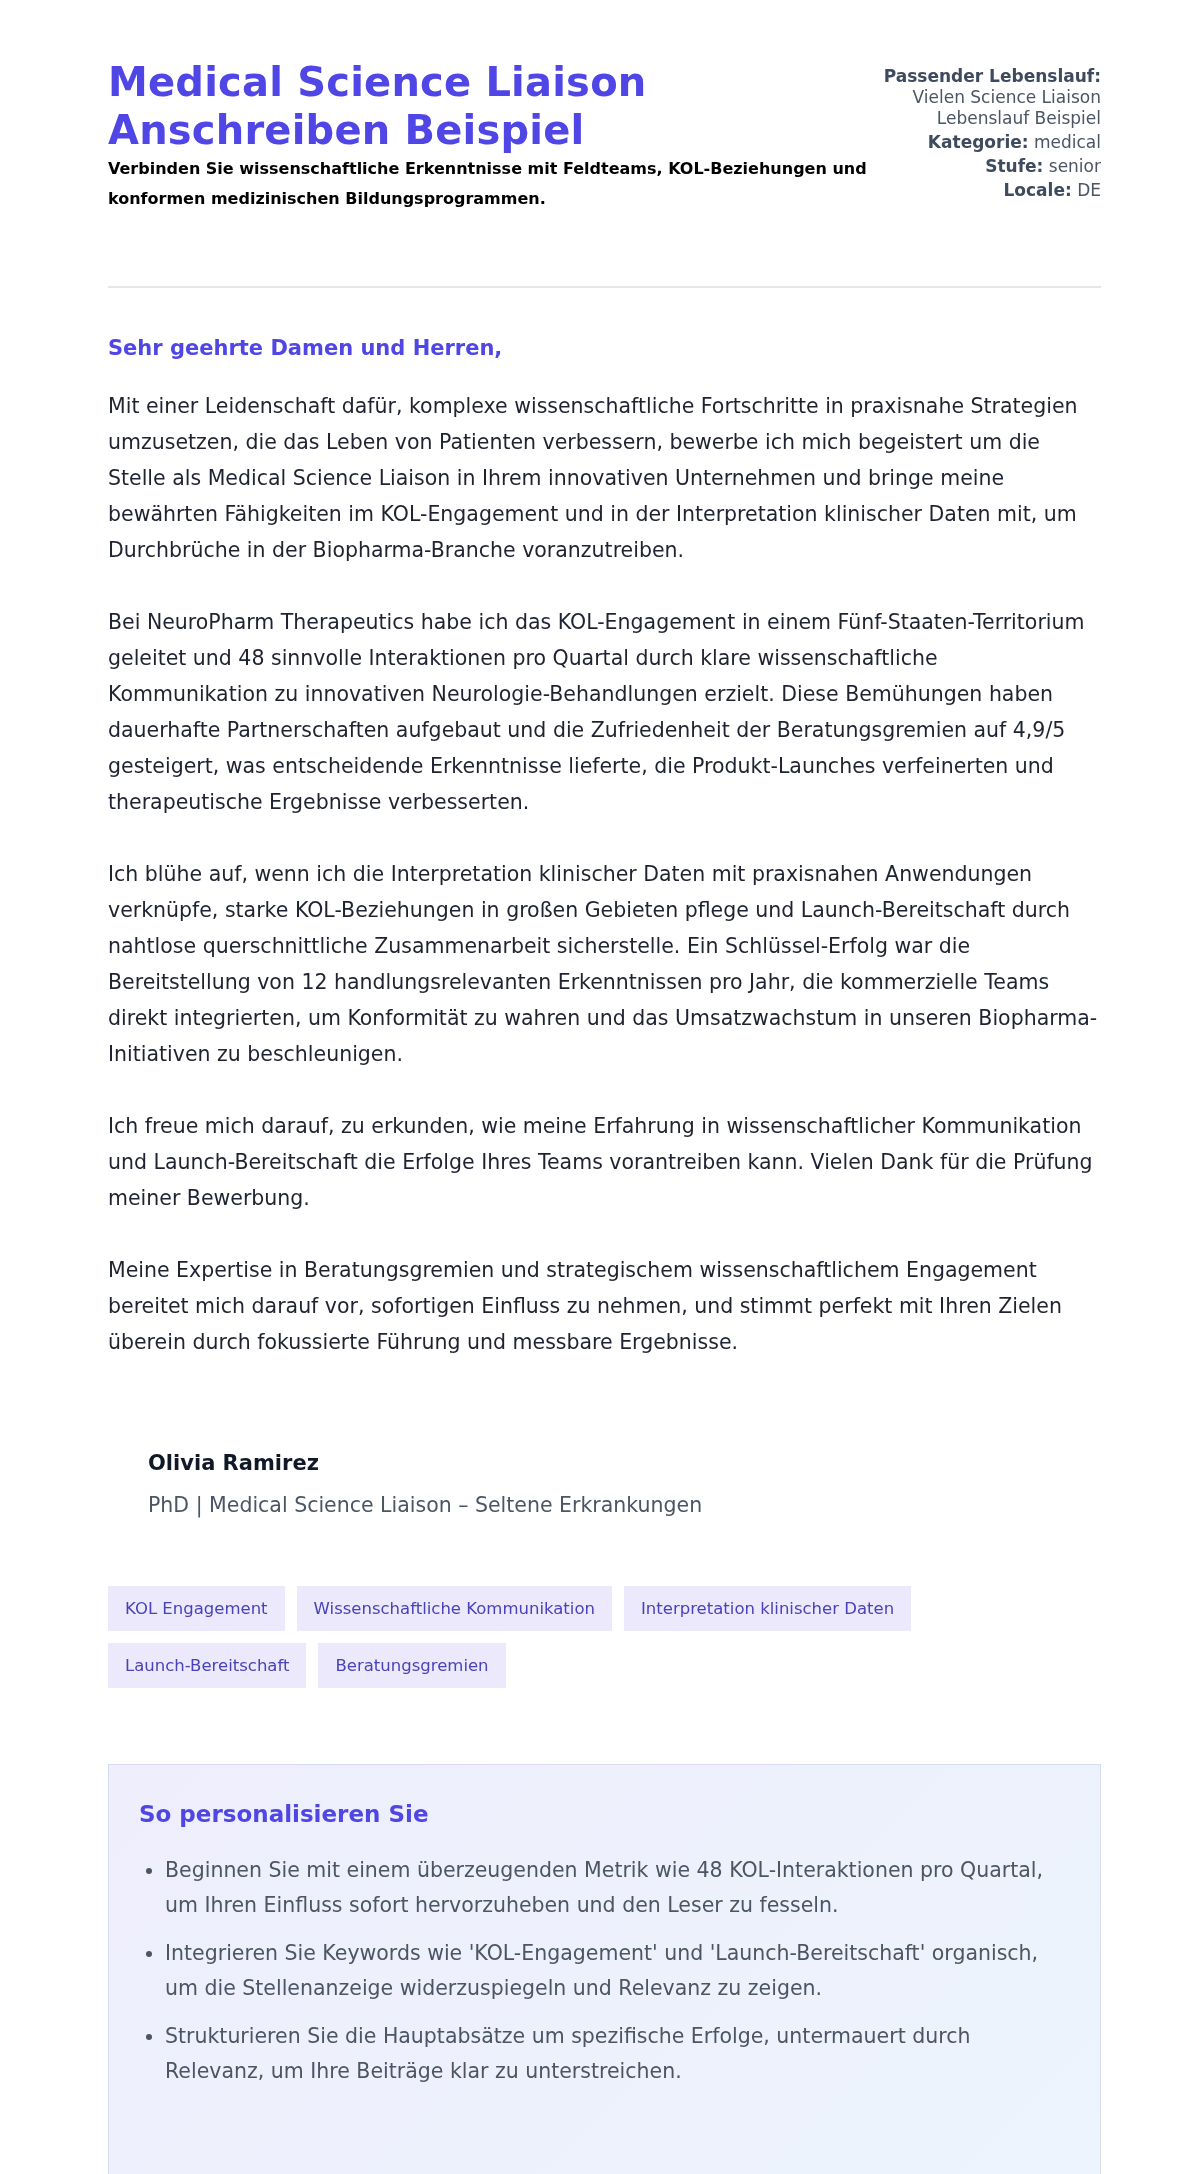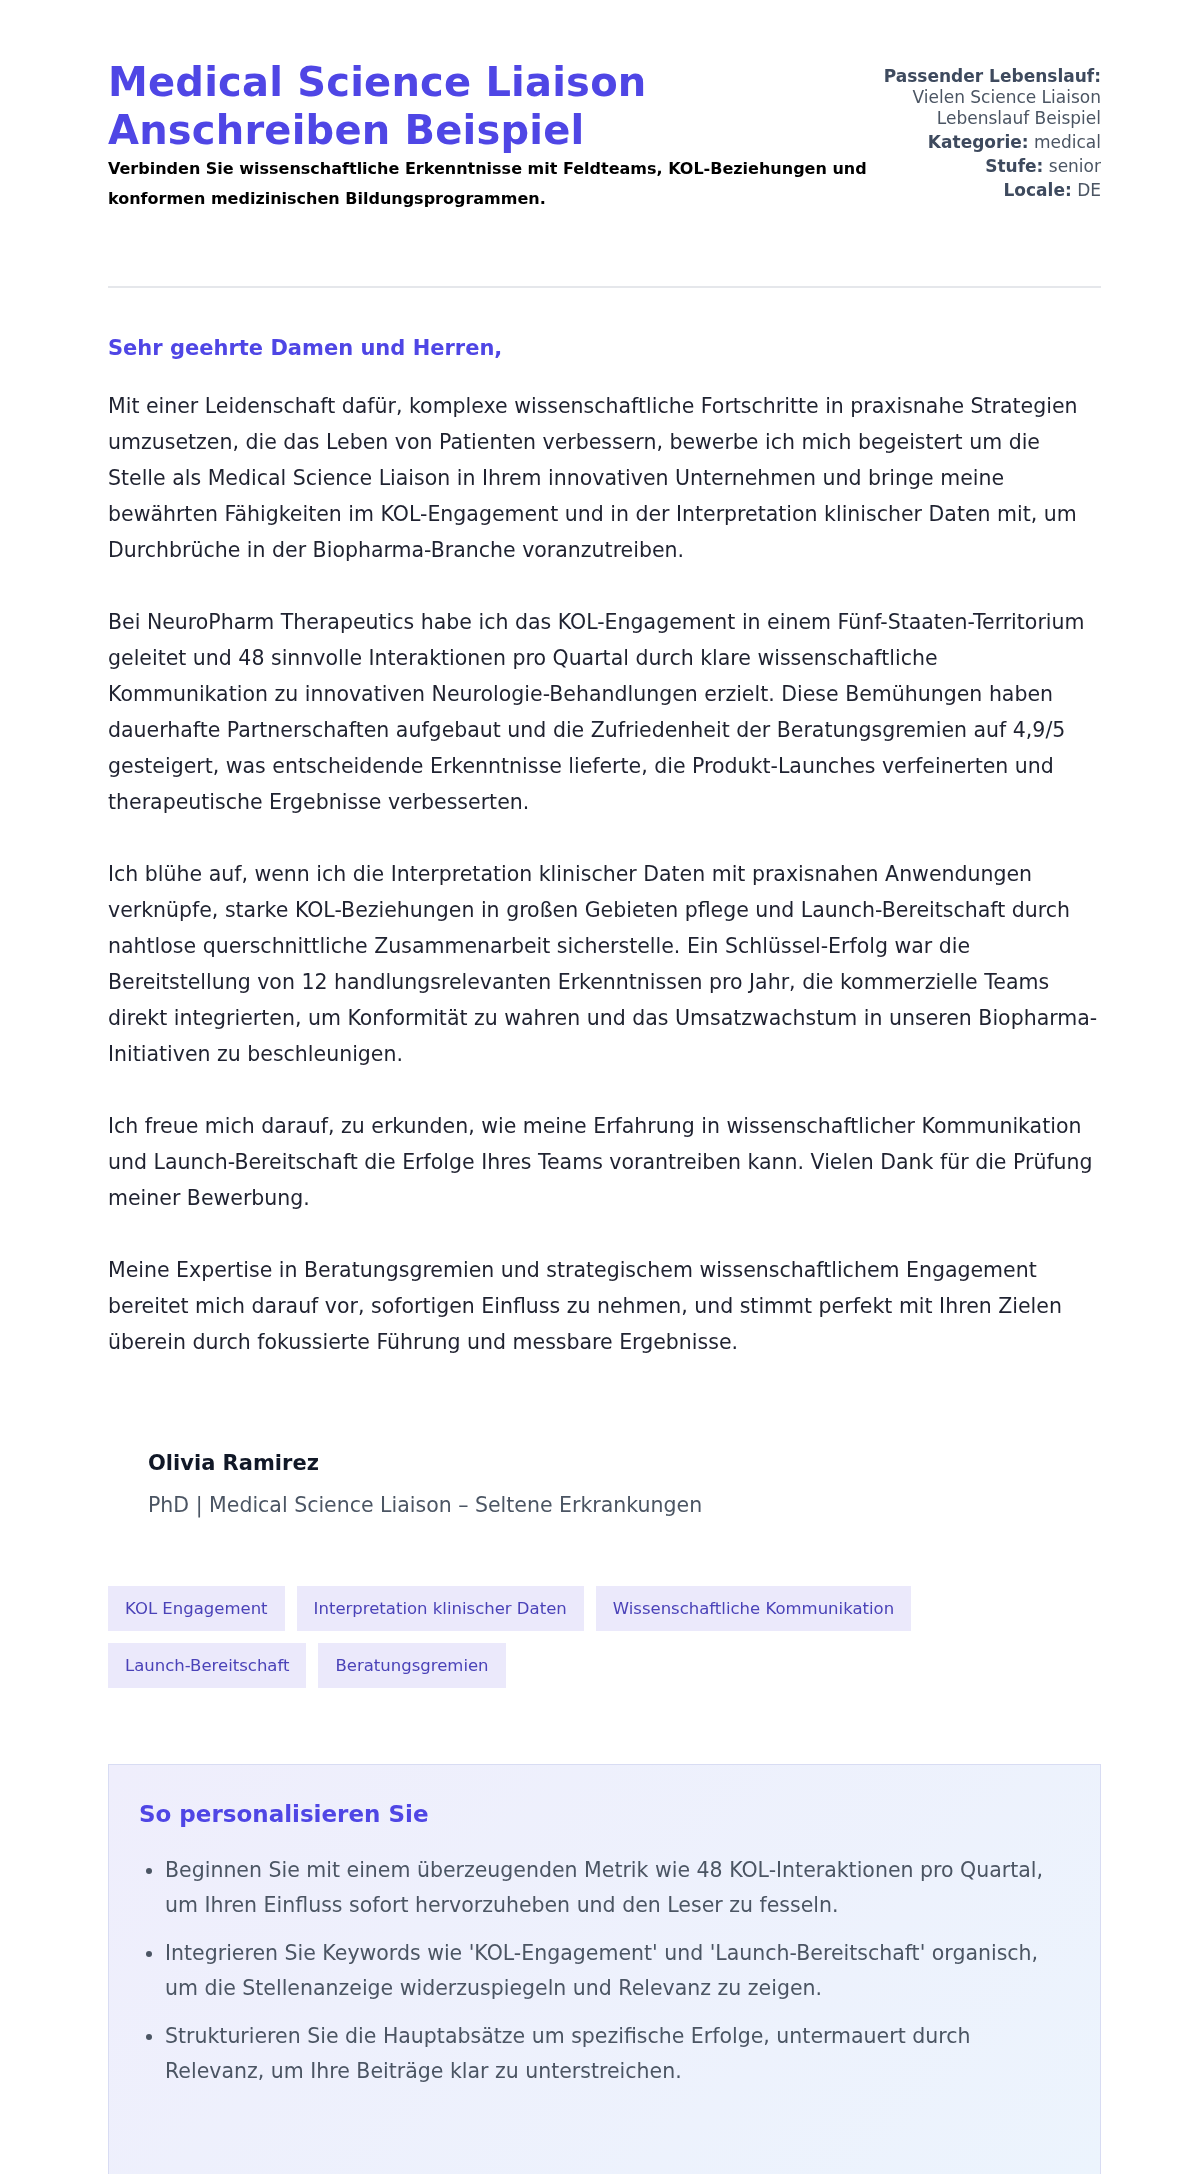--- a/index.html
+++ b/index.html
@@ -187,22 +187,22 @@
     <p>Meine Expertise in Beratungsgremien und strategischem wissenschaftlichem Engagement bereitet mich darauf vor, sofortigen Einfluss zu nehmen, und stimmt perfekt mit Ihren Zielen überein durch fokussierte Führung und messbare Ergebnisse.</p>
   </div>
 
   <div class="signature">
     <div class="sig-name">Olivia Ramirez</div>
     <div class="sig-title">PhD | Medical Science Liaison – Seltene Erkrankungen</div>
   </div>
 
   <div class="tags">
     <span class="tag">KOL Engagement</span>
+    <span class="tag">Wissenschaftliche Kommunikation</span>
     <span class="tag">Interpretation klinischer Daten</span>
-    <span class="tag">Wissenschaftliche Kommunikation</span>
     <span class="tag">Launch-Bereitschaft</span>
     <span class="tag">Beratungsgremien</span>
   </div>
 
   <section class="tips">
     <h3>So personalisieren Sie</h3>
     <ul>
       <li>Beginnen Sie mit einem überzeugenden Metrik wie 48 KOL-Interaktionen pro Quartal, um Ihren Einfluss sofort hervorzuheben und den Leser zu fesseln.</li>
       <li>Integrieren Sie Keywords wie 'KOL-Engagement' und 'Launch-Bereitschaft' organisch, um die Stellenanzeige widerzuspiegeln und Relevanz zu zeigen.</li>
       <li>Strukturieren Sie die Hauptabsätze um spezifische Erfolge, untermauert durch Relevanz, um Ihre Beiträge klar zu unterstreichen.</li>

